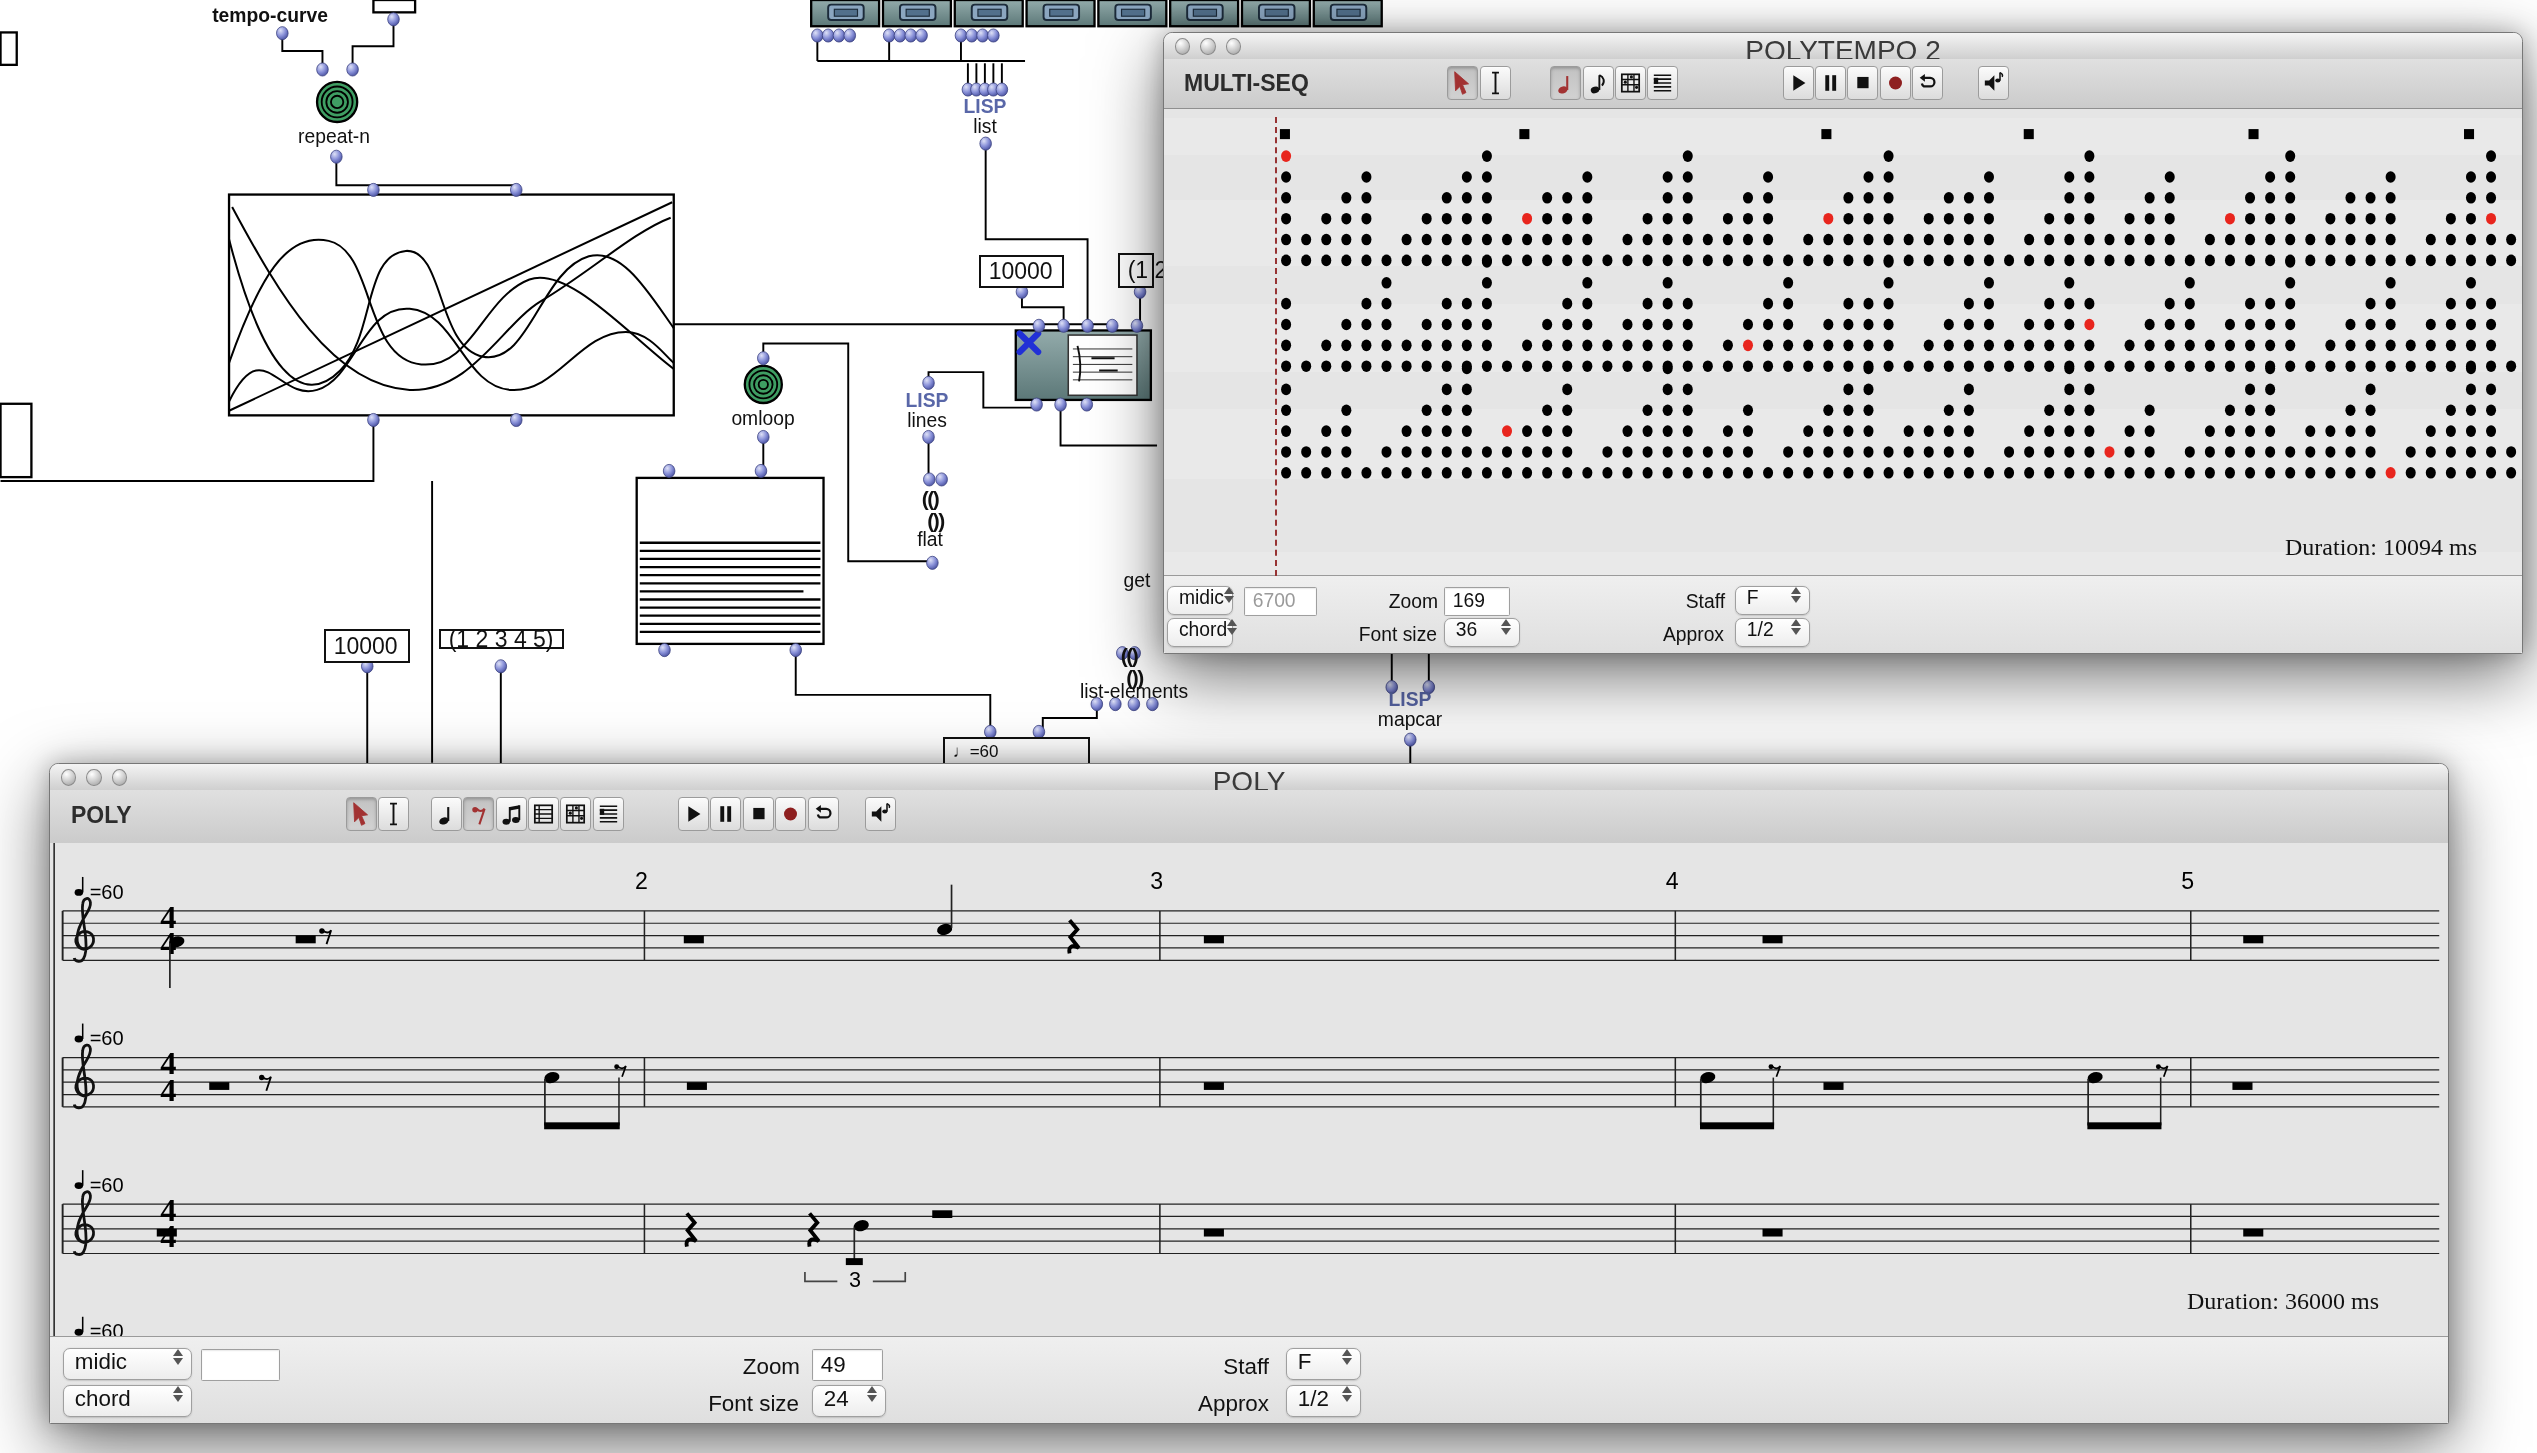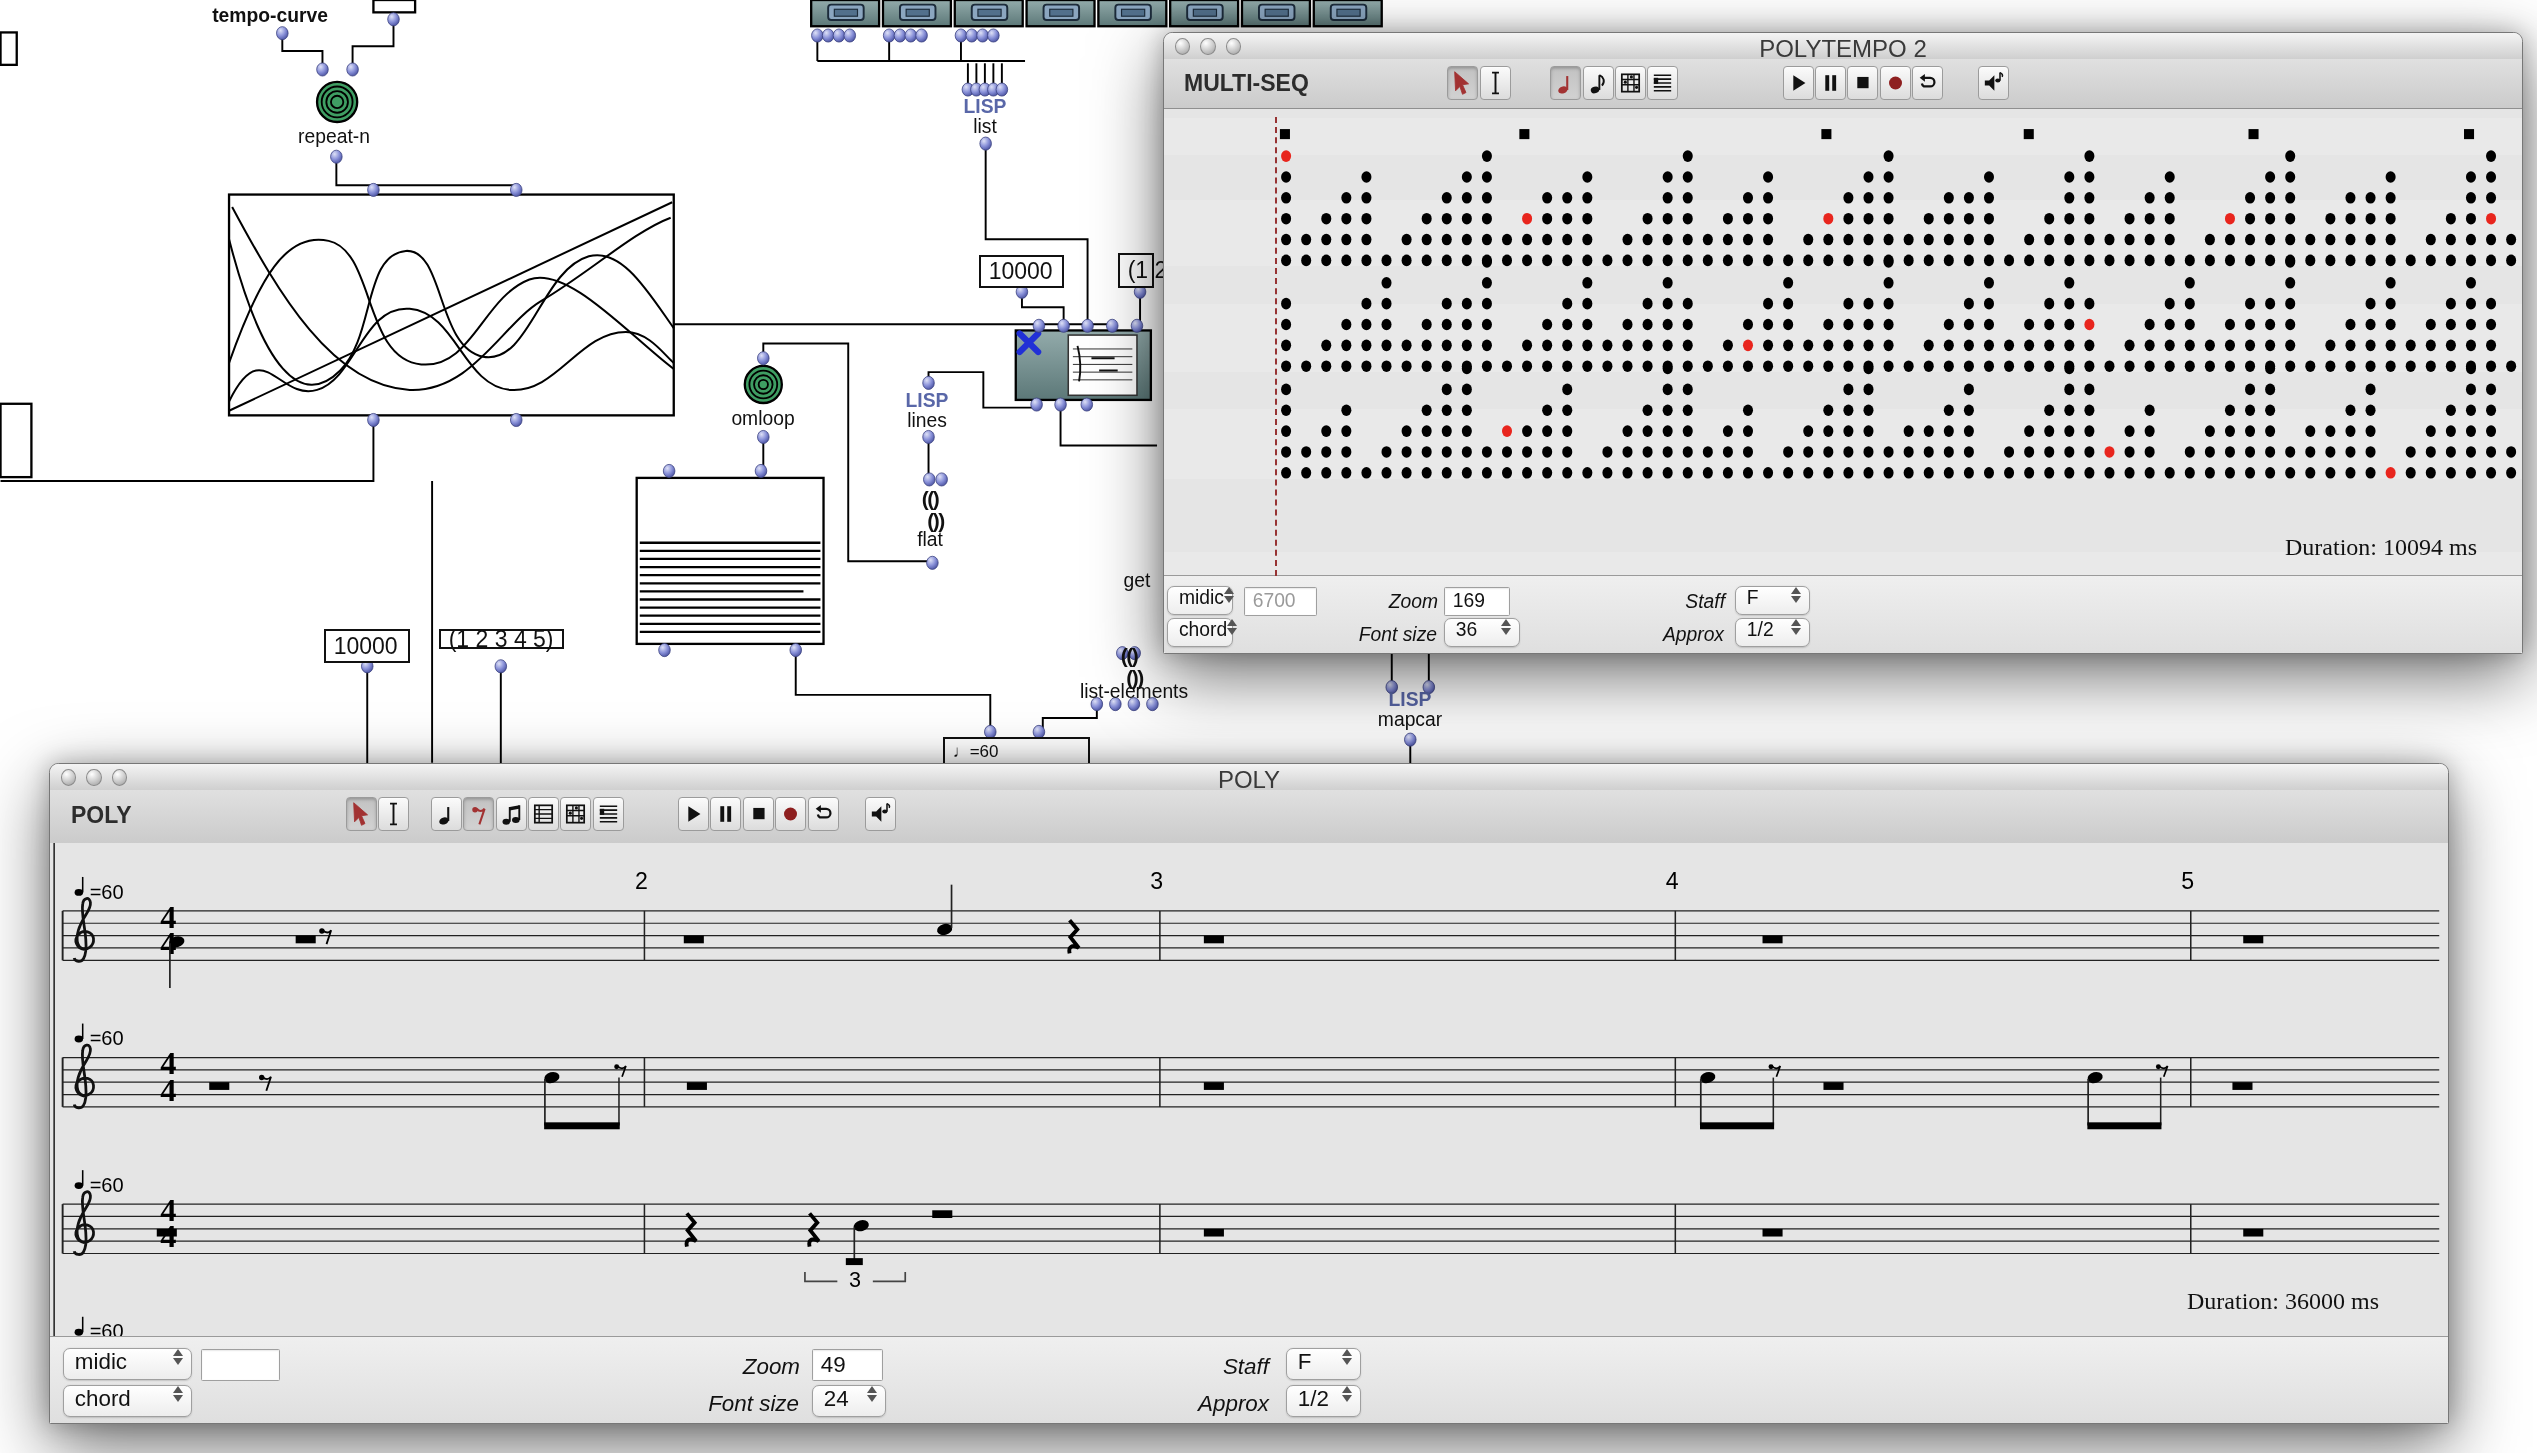--- a/index.html
+++ b/index.html
@@ -11,21 +11,21 @@
   .pnode{position:absolute;transform:translate(-50%,-50%);text-align:center;font-size:19.3px;
          color:#111;z-index:2;white-space:nowrap;line-height:1.05;}
   .lisp-tag{font-weight:bold;color:#5967a8;display:block;font-size:19.3px;}
   .vbox{position:absolute;border:2.3px solid #111;background:#fff;font-size:23px;display:flex;
         align-items:center;padding-left:7.7px;z-index:2;box-sizing:border-box;white-space:nowrap;}
   
   .window{position:absolute;background:#fff;border:0.8px solid #777;border-radius:9.3px 9.3px 1.5px 1.5px;
           box-shadow:0 23px 70px rgba(0,0,0,.55),0 0 23px rgba(0,0,0,.25);}
   .titlebar{position:absolute;left:0;right:0;top:0;height:26px;border-radius:8.5px 8.5px 0 0;
             background:linear-gradient(#f4f4f4,#cfcfcf);border-bottom:0.8px solid #9a9a9a;}
-  .title{position:absolute;left:0;right:0;top:2.3px;text-align:center;font-size:24px;color:#3a3a3a;}
+  .title{position:absolute;left:0;right:0;top:2.3px;text-align:center;font-size:28px;color:#3a3a3a;}
   .lights{position:absolute;left:10.8px;top:4.6px;display:flex;gap:10px;}
   .light{width:15.4px;height:17px;border-radius:50%;
          background:radial-gradient(circle at 35% 28%,#ffffff,#c9c9c9 55%,#9a9a9a);
          border:0.8px solid #8b8b8b;box-sizing:border-box;}
   .toolbar{position:absolute;left:0;right:0;background:linear-gradient(#e0e0e0,#cbcbcb);
            border-bottom:1.5px solid #8f8f8f;}
   .tb-label{position:absolute;font-size:23px;font-weight:bold;color:#2c2c2c;}
   .tbtn{position:absolute;width:31px;height:34px;border:0.8px solid #9b9b9b;border-radius:3.9px;
         background:linear-gradient(#fbfbfb,#dcdcdc);box-shadow:0 0.8px 0.8px rgba(255,255,255,.8) inset;
         display:flex;align-items:center;justify-content:center;box-sizing:border-box;}
@@ -41,21 +41,21 @@
       box-shadow:0 0.8px 1.5px rgba(0,0,0,.15);}
   .dd .val{flex:1;padding-left:10.8px;}
   .arrows{width:17px;display:flex;flex-direction:column;align-items:center;gap:2.3px;margin-right:4.6px;}
   .arrows i{display:block;width:0;height:0;border-left:5.4px solid transparent;border-right:5.4px solid transparent;}
   .arrows .up{border-bottom:7px solid #555;}
   .arrows .dn{border-top:7px solid #555;}
   .fld{position:absolute;background:#fff;border:1.5px solid #9f9f9f;border-radius:1.5px;
        display:flex;align-items:center;padding-left:7.7px;box-sizing:border-box;
        box-shadow:0 0.8px 1.5px rgba(0,0,0,.12) inset;}
   .fld.ghost{color:#9a9a9a;}
-  .plbl{position:absolute;text-align:right;font-style:italic;}
+  .plbl{position:absolute;text-align:right;}
   .ms-font{font-size:19.3px;}
   .po-font{font-size:22.4px;}
 </style>
 </head>
 <body>
 
 <div id="root">
   <svg id="patch-svg" width="2538" height="1453" viewBox="0 0 3286 1882">
       <defs>
         <radialGradient id="ballg" cx="35%" cy="30%" r="75%">

